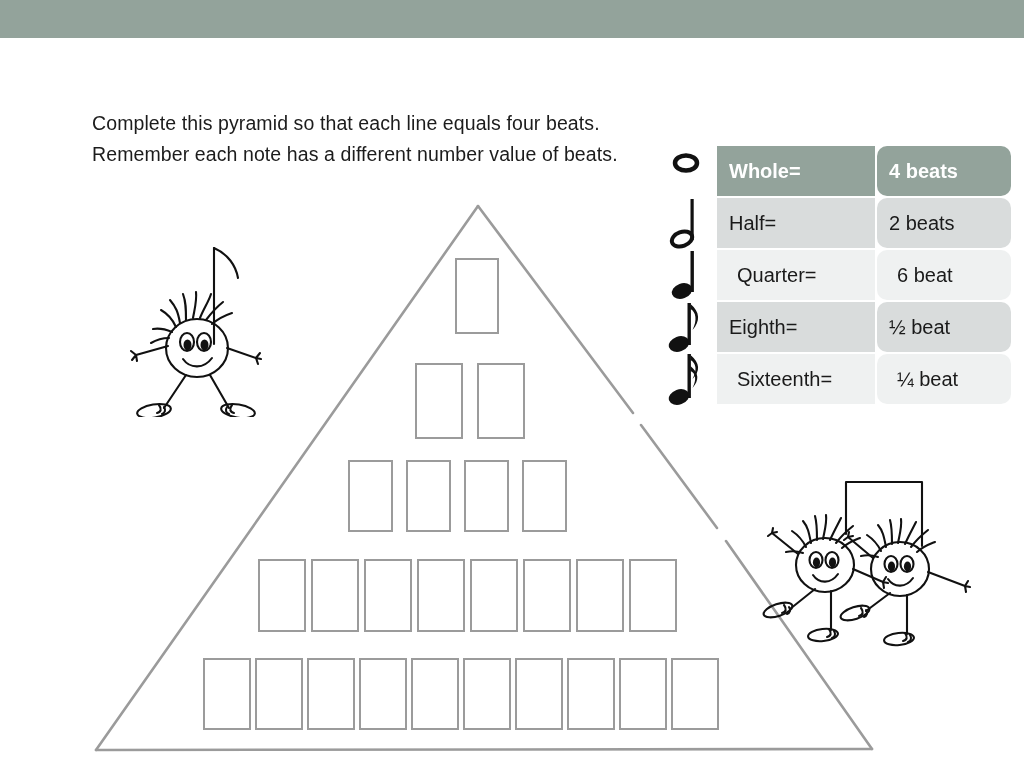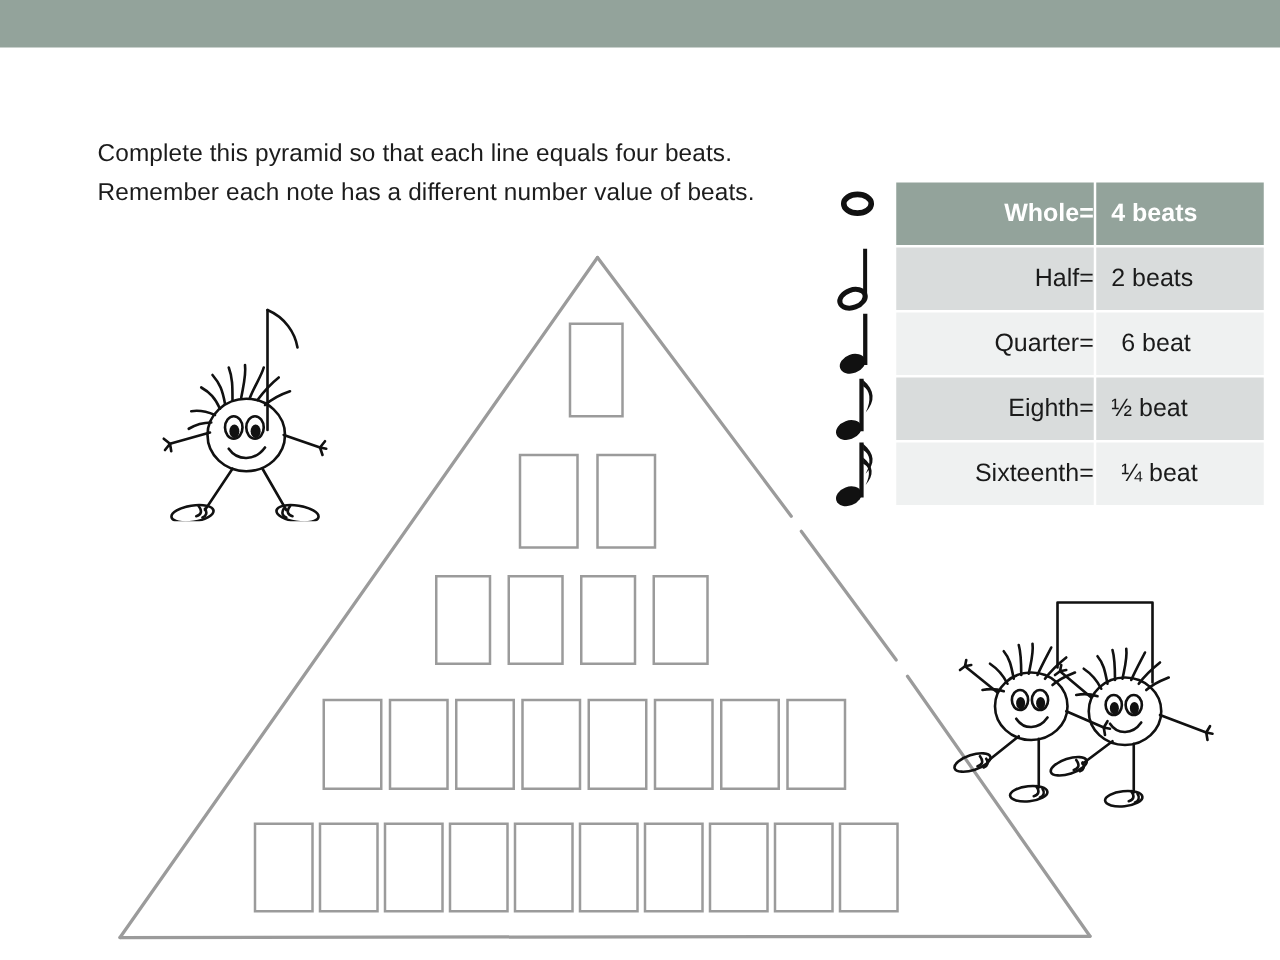--- a/index.html
+++ b/index.html
@@ -22,21 +22,21 @@
     left: 0;
     top: 0;
     width: 1024px;
     height: 38px;
     background: #93a39b;
   }
 
   
   #instructions {
     position: absolute;
-    left: 78px;
+    left: 92px;
     top: 108px;
     width: 600px;
     font-size: 19.5px;
     line-height: 31px;
     color: #1c1c1c;
     letter-spacing: 0.1px;
   }
 
   
   #note-table-wrap {
@@ -56,22 +56,22 @@
     table-layout: fixed;
   }
   #note-table td {
     height: 50px;
     padding: 0 0 0 12px;
     font-size: 20px;
     color: #1a1a1a;
     vertical-align: middle;
     white-space: nowrap;
   }
-  #note-table td.c1 { width: 146px; text-align: right; }
-  #note-table td.c2 { width: 122px; }
+  #note-table td.c1 { width: 146px; }
+  #note-table td.c2 { width: 122px; border-radius: 10px; }
   #note-table tr.header td {
     background: #93a39b;
     color: #ffffff;
     font-weight: bold;
   }
   #note-table tr.dark td   { background: #d9dcdc; }
   #note-table tr.light td  { background: #eff1f1; padding-left: 20px; }
 
   .note-glyph-cell {
     position: absolute;

